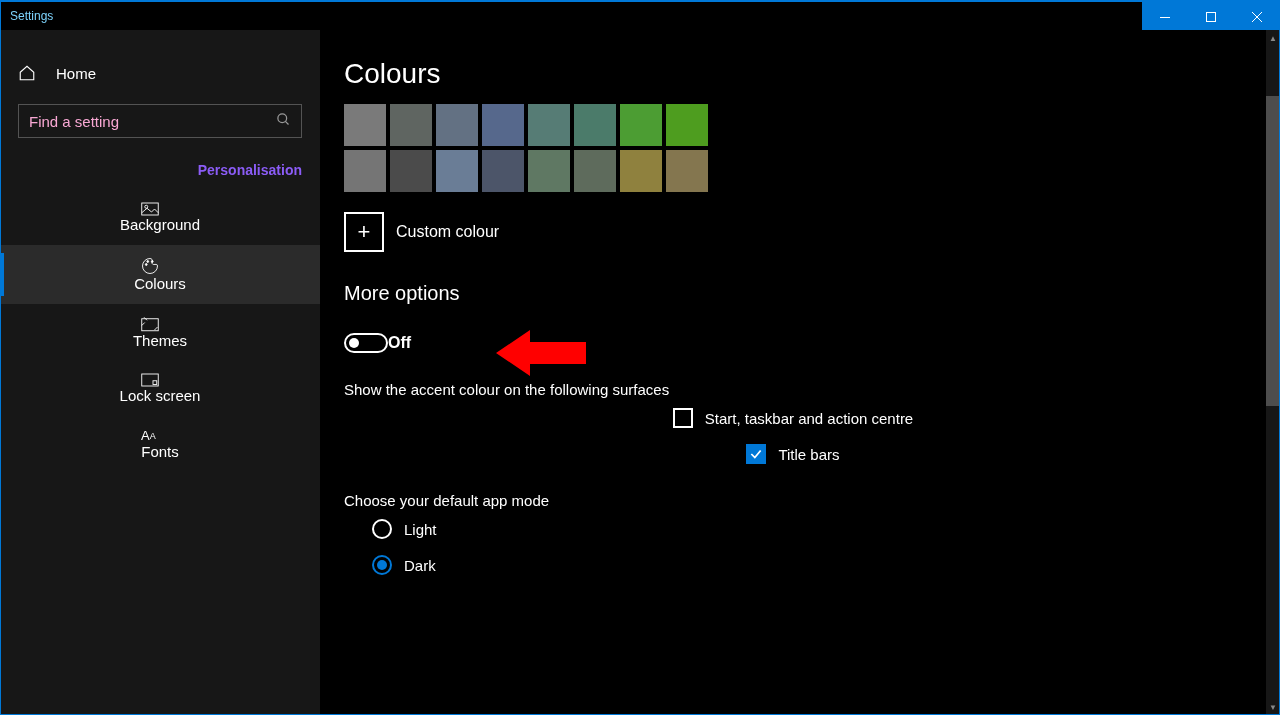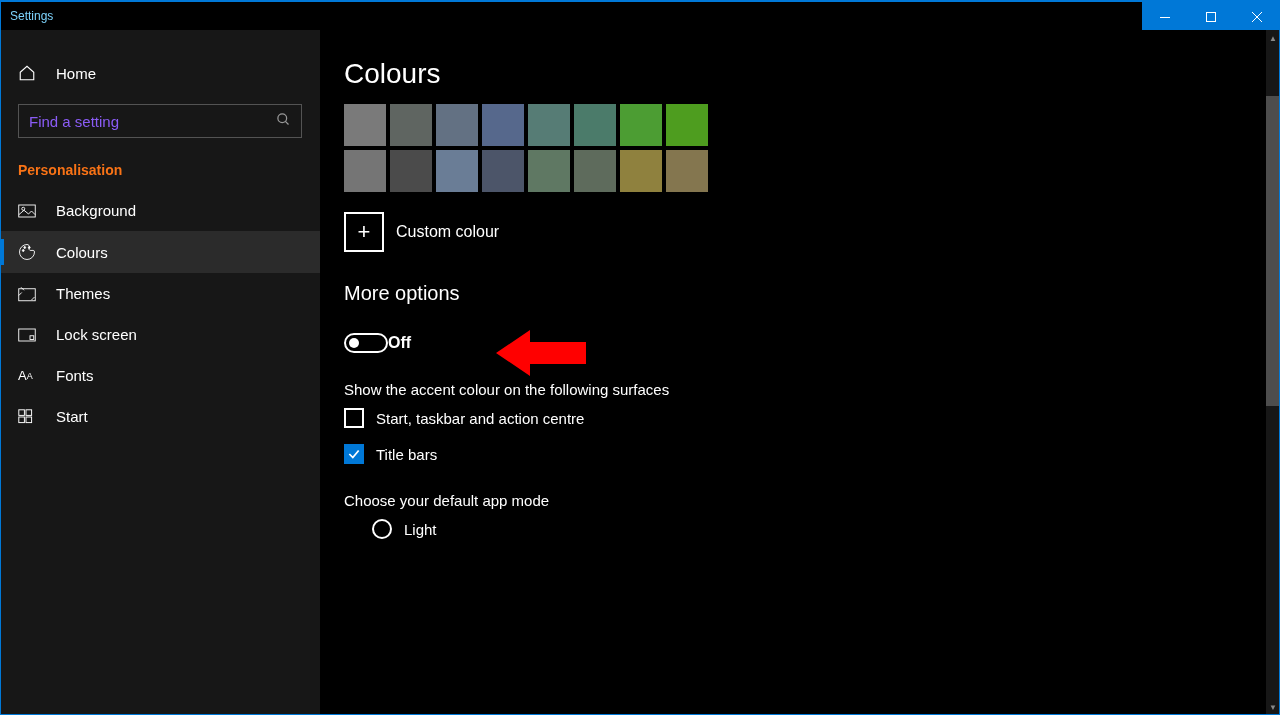--- a/index.html
+++ b/index.html
@@ -10,41 +10,41 @@
 .titlebar .title { color: #7dd3fc; font-size: 12px; }
 .winbtns { display: flex; height: 100%; }
 .winbtn { width: 46px; height: 30px; display: flex; align-items: center; justify-content: center; color: #fff; }
 .winbtn svg { stroke: #fff; }
 .winbtns-bg { background: #0078d7; }
 
 
 .sidebar { position: absolute; top: 30px; left: 0; bottom: 0; width: 320px; background: #171717; padding-top: 24px; }
 .sidebar .home { display: flex; align-items: center; padding: 10px 18px; color: #fff; font-size: 15px; }
 .sidebar .home .icon { width: 22px; margin-right: 16px; display: flex; align-items: center; }
-.searchbox { margin: 12px 18px 18px 18px; border: 1px solid #535353; height: 34px; display: flex; align-items: center; padding: 8px 10px; color: #8b5cf6; font-size: 15px; justify-content: space-between; }
-.section-title { color: #f97316; font-size: 14px; font-weight: 600; padding: 6px 18px 12px 18px; }
-.navitem { display: flex; align-items: center; padding: 12px 18px; color: #fff; font-size: 15px; position: relative; }
+.searchbox { margin: 12px 18px 18px 18px; border: 1px solid #535353; height: 34px; display: flex; align-items: center; padding: 8px 10px; color: #f9a8d4; font-size: 15px; justify-content: space-between; }
+.section-title { color: #8b5cf6; font-size: 14px; font-weight: 600; padding: 6px 18px 12px 18px; text-align: right; }
+.navitem { display: flex; align-items: center; padding: 12px 18px; color: #fff; font-size: 15px; position: relative; flex-direction: column; }
 .navitem .icon { width: 22px; margin-right: 16px; display: flex; align-items: center; }
 .navitem.active { background: #2b2b2b; }
 .navitem.active::before { content: ""; position: absolute; left: 0; top: 8px; bottom: 8px; width: 4px; background: #0078d7; }
 
 
 .main { position: absolute; top: 30px; left: 320px; right: 14px; bottom: 0; background: #000; padding: 28px 24px; color: #fff; overflow: hidden; }
 .h1 { font-size: 28px; font-weight: 300; margin-bottom: 14px; }
 .swatches { display: flex; flex-direction: column; gap: 4px; margin-bottom: 20px; }
 .swatch-row { display: flex; gap: 4px; }
 .swatch { width: 42px; height: 42px; }
 .custom-row { display: flex; align-items: center; gap: 12px; margin-bottom: 30px; }
 .custom-box { width: 40px; height: 40px; border: 2px solid #fff; display: flex; align-items: center; justify-content: center; font-size: 22px; font-weight: 200; }
 .h2 { font-size: 20px; font-weight: 400; margin-bottom: 28px; }
 .label-sm { font-size: 15px; margin-bottom: 10px; }
 .toggle-row { display: flex; align-items: center; margin-bottom: 28px; font-weight: bold; }
 .toggle { width: 44px; height: 20px; border: 2px solid #fff; border-radius: 20px; position: relative; }
 .toggle::after { content: ""; position: absolute; left: 3px; top: 3px; width: 10px; height: 10px; background: #fff; border-radius: 50%; }
-.check-row { display: flex; align-items: center; gap: 12px; margin-bottom: 16px; font-size: 15px; }
+.check-row { display: flex; align-items: center; gap: 12px; margin-bottom: 16px; font-size: 15px; justify-content: center; }
 .checkbox { width: 20px; height: 20px; border: 2px solid #fff; display: flex; align-items: center; justify-content: center; }
 .checkbox.checked { background: #0078d7; border-color: #0078d7; }
 .radio-row { display: flex; align-items: center; gap: 12px; margin-bottom: 16px; font-size: 15px; padding-left: 28px; }
 .radio { width: 20px; height: 20px; border: 2px solid #fff; border-radius: 50%; display: flex; align-items: center; justify-content: center; }
 .radio.checked { border-color: #0078d7; }
 .radio.checked::after { content: ""; width: 10px; height: 10px; background: #0078d7; border-radius: 50%; }
 
 
 .arrow { position: absolute; left: 496px; top: 326px; }
 
@@ -139,31 +139,20 @@
         </svg>
       </span>
     <span>Lock screen</span>
   </div>
   <div class="navitem">
     <span class="icon">
         <span style="color:#fff;font-size:13px;font-weight:400;">A</span>
         <span style="color:#fff;font-size:9px;">A</span>
       </span>
     <span>Fonts</span>
-  </div>
-  <div class="navitem">
-    <span class="icon">
-        <svg width="16" height="16" viewBox="0 0 20 20" fill="none" stroke="#fff" stroke-width="1.2">
-          <rect x="1" y="1" width="7" height="7"></rect>
-          <rect x="10" y="1" width="7" height="7"></rect>
-          <rect x="1" y="10" width="7" height="7"></rect>
-          <rect x="10" y="10" width="7" height="7"></rect>
-        </svg>
-      </span>
-    <span>Start</span>
   </div>
 </div>
 
 <div class="main">
   <div class="h1">Colours</div>
 
   <div class="swatches">
     <div class="swatch-row" id="swatch-row-0">
         <div class="swatch" style="background: rgb(122, 122, 122);"></div>
         <div class="swatch" style="background: rgb(95, 101, 97);"></div>
@@ -210,20 +199,24 @@
         </svg>
     </div>
     <span>Title bars</span>
   </div>
 
   <div class="label-sm">Choose your default app mode</div>
   <div class="radio-row">
     <div class="radio"></div>
     <span>Light</span>
   </div>
+  <div class="radio-row">
+    <div class="radio checked"></div>
+    <span>Dark</span>
+  </div>
 </div>
 
 <div class="arrow">
   <svg width="90" height="54" viewBox="0 0 90 54">
     <polygon points="0,27 34,4 34,16 90,16 90,38 34,38 34,50" fill="#ff0000"></polygon>
   </svg>
 </div>
 
 <div class="scrollbar">
   <div class="scroll-arrow" style="top:0">▲</div>

